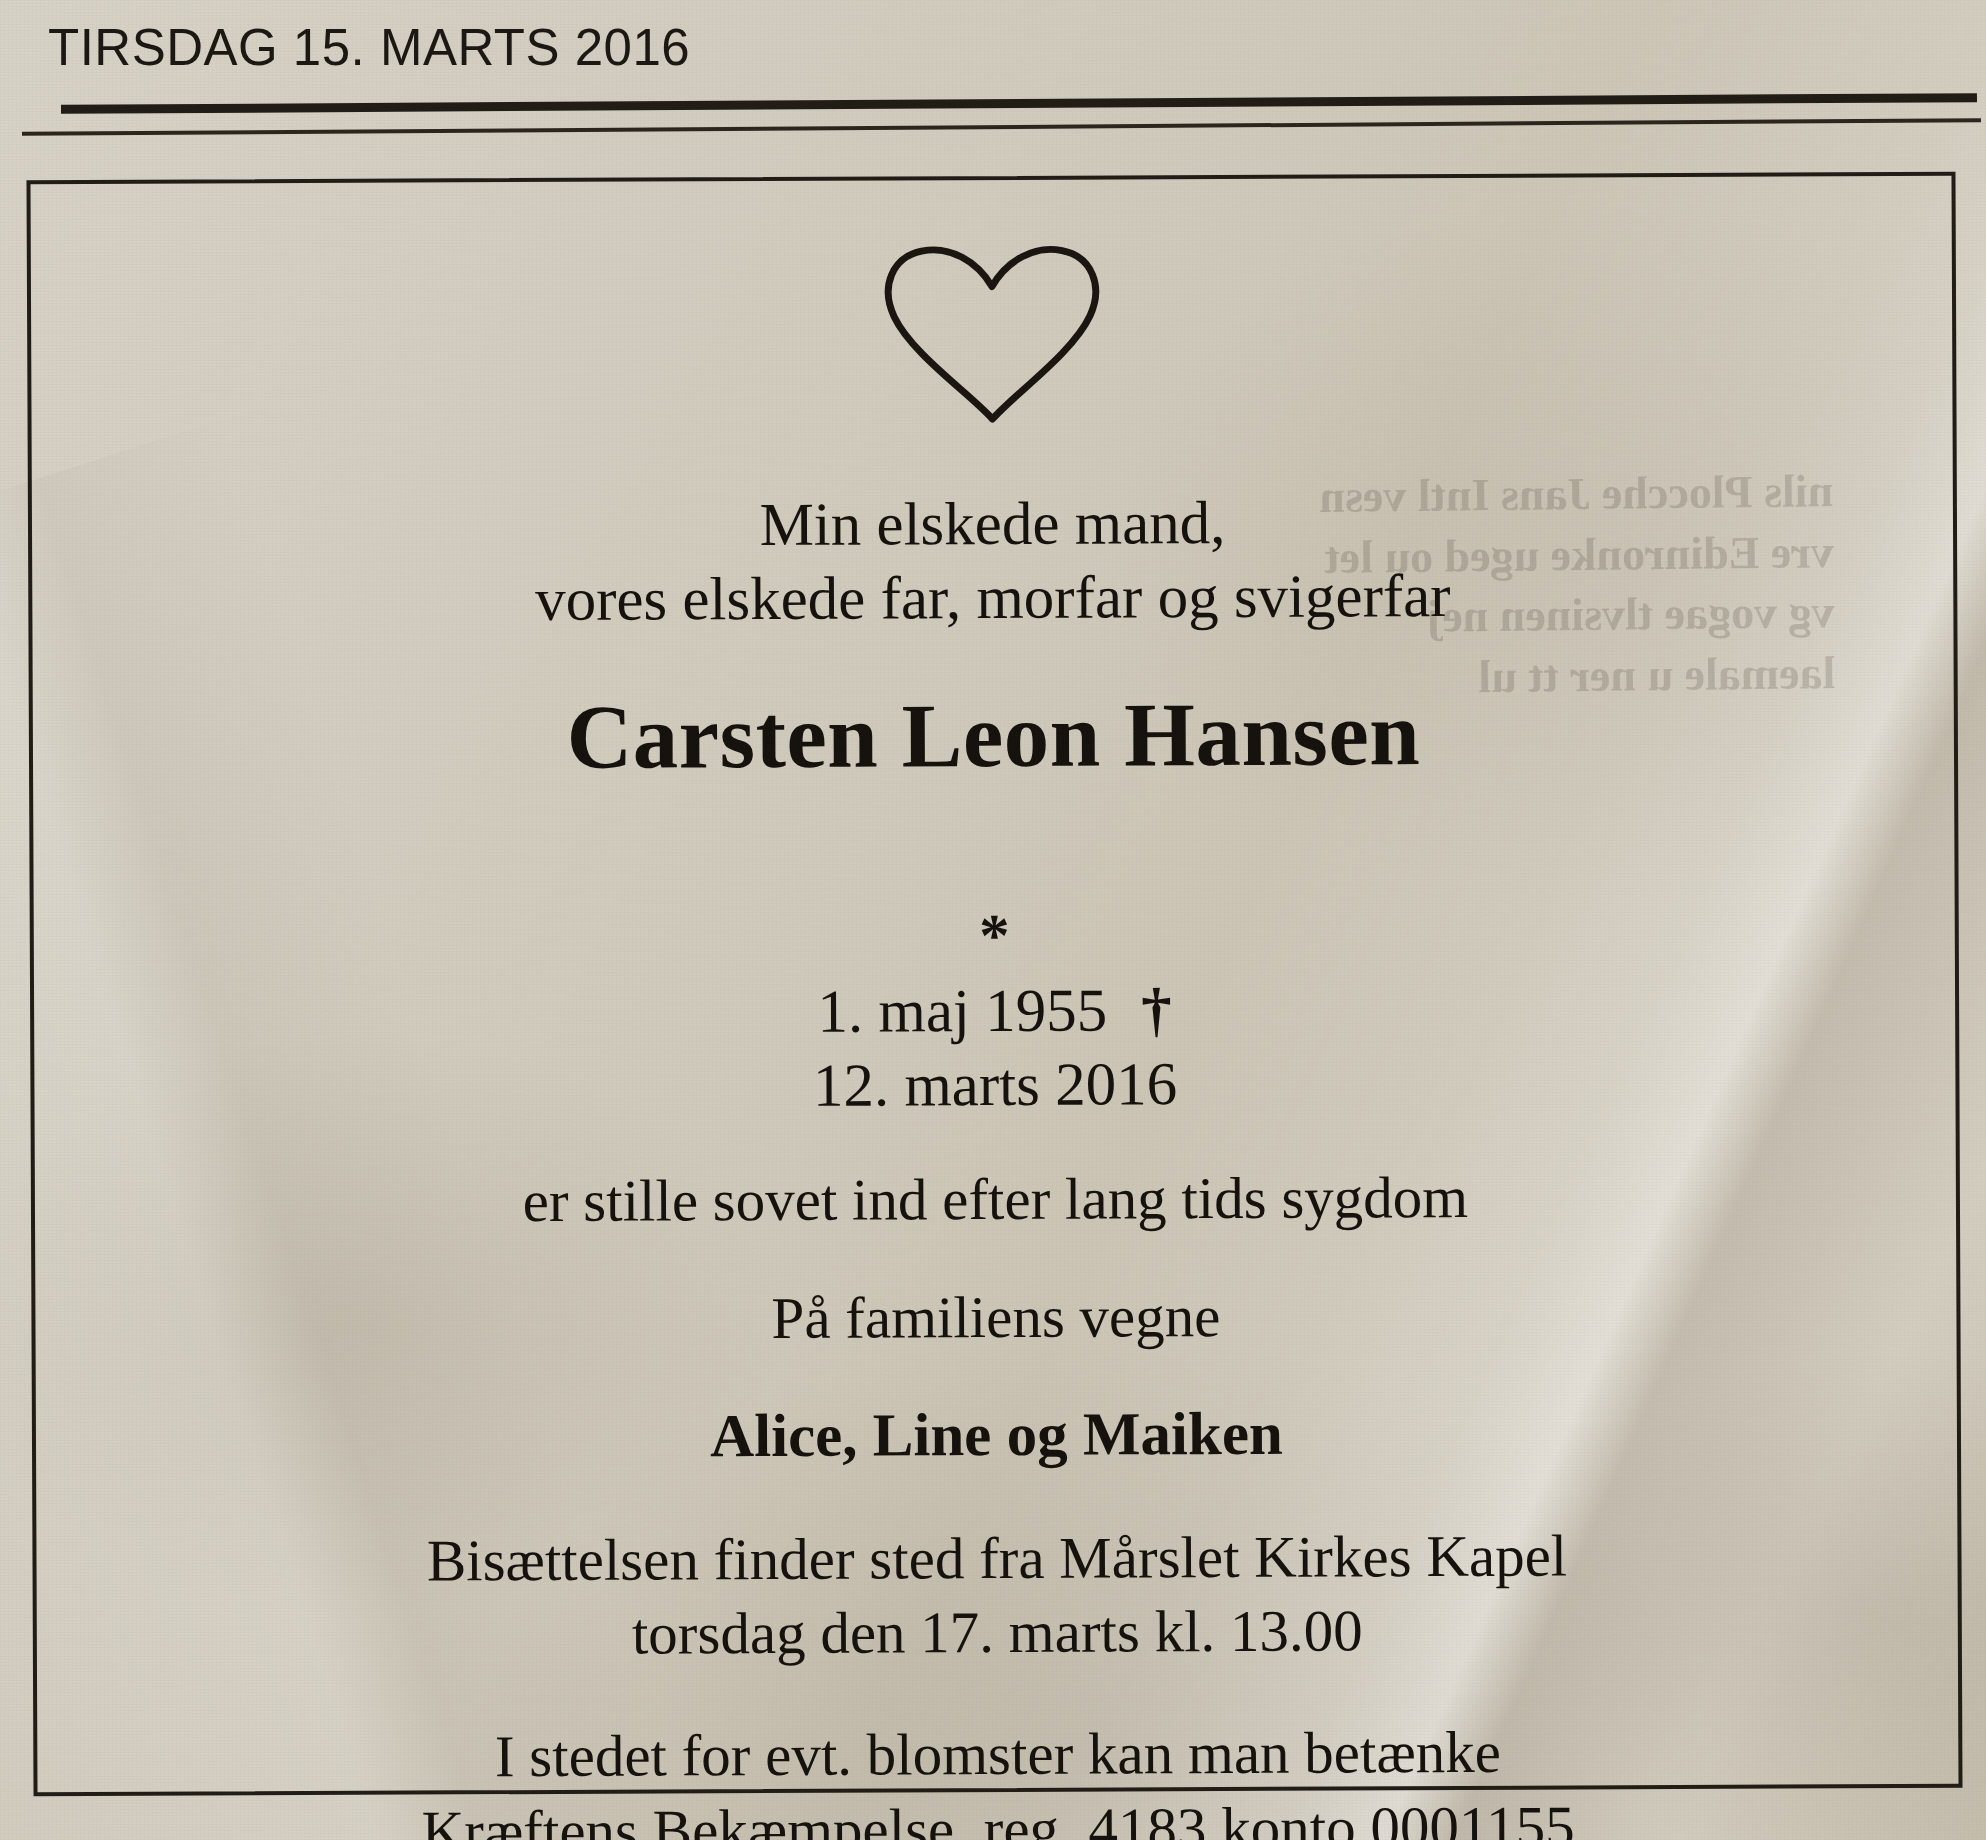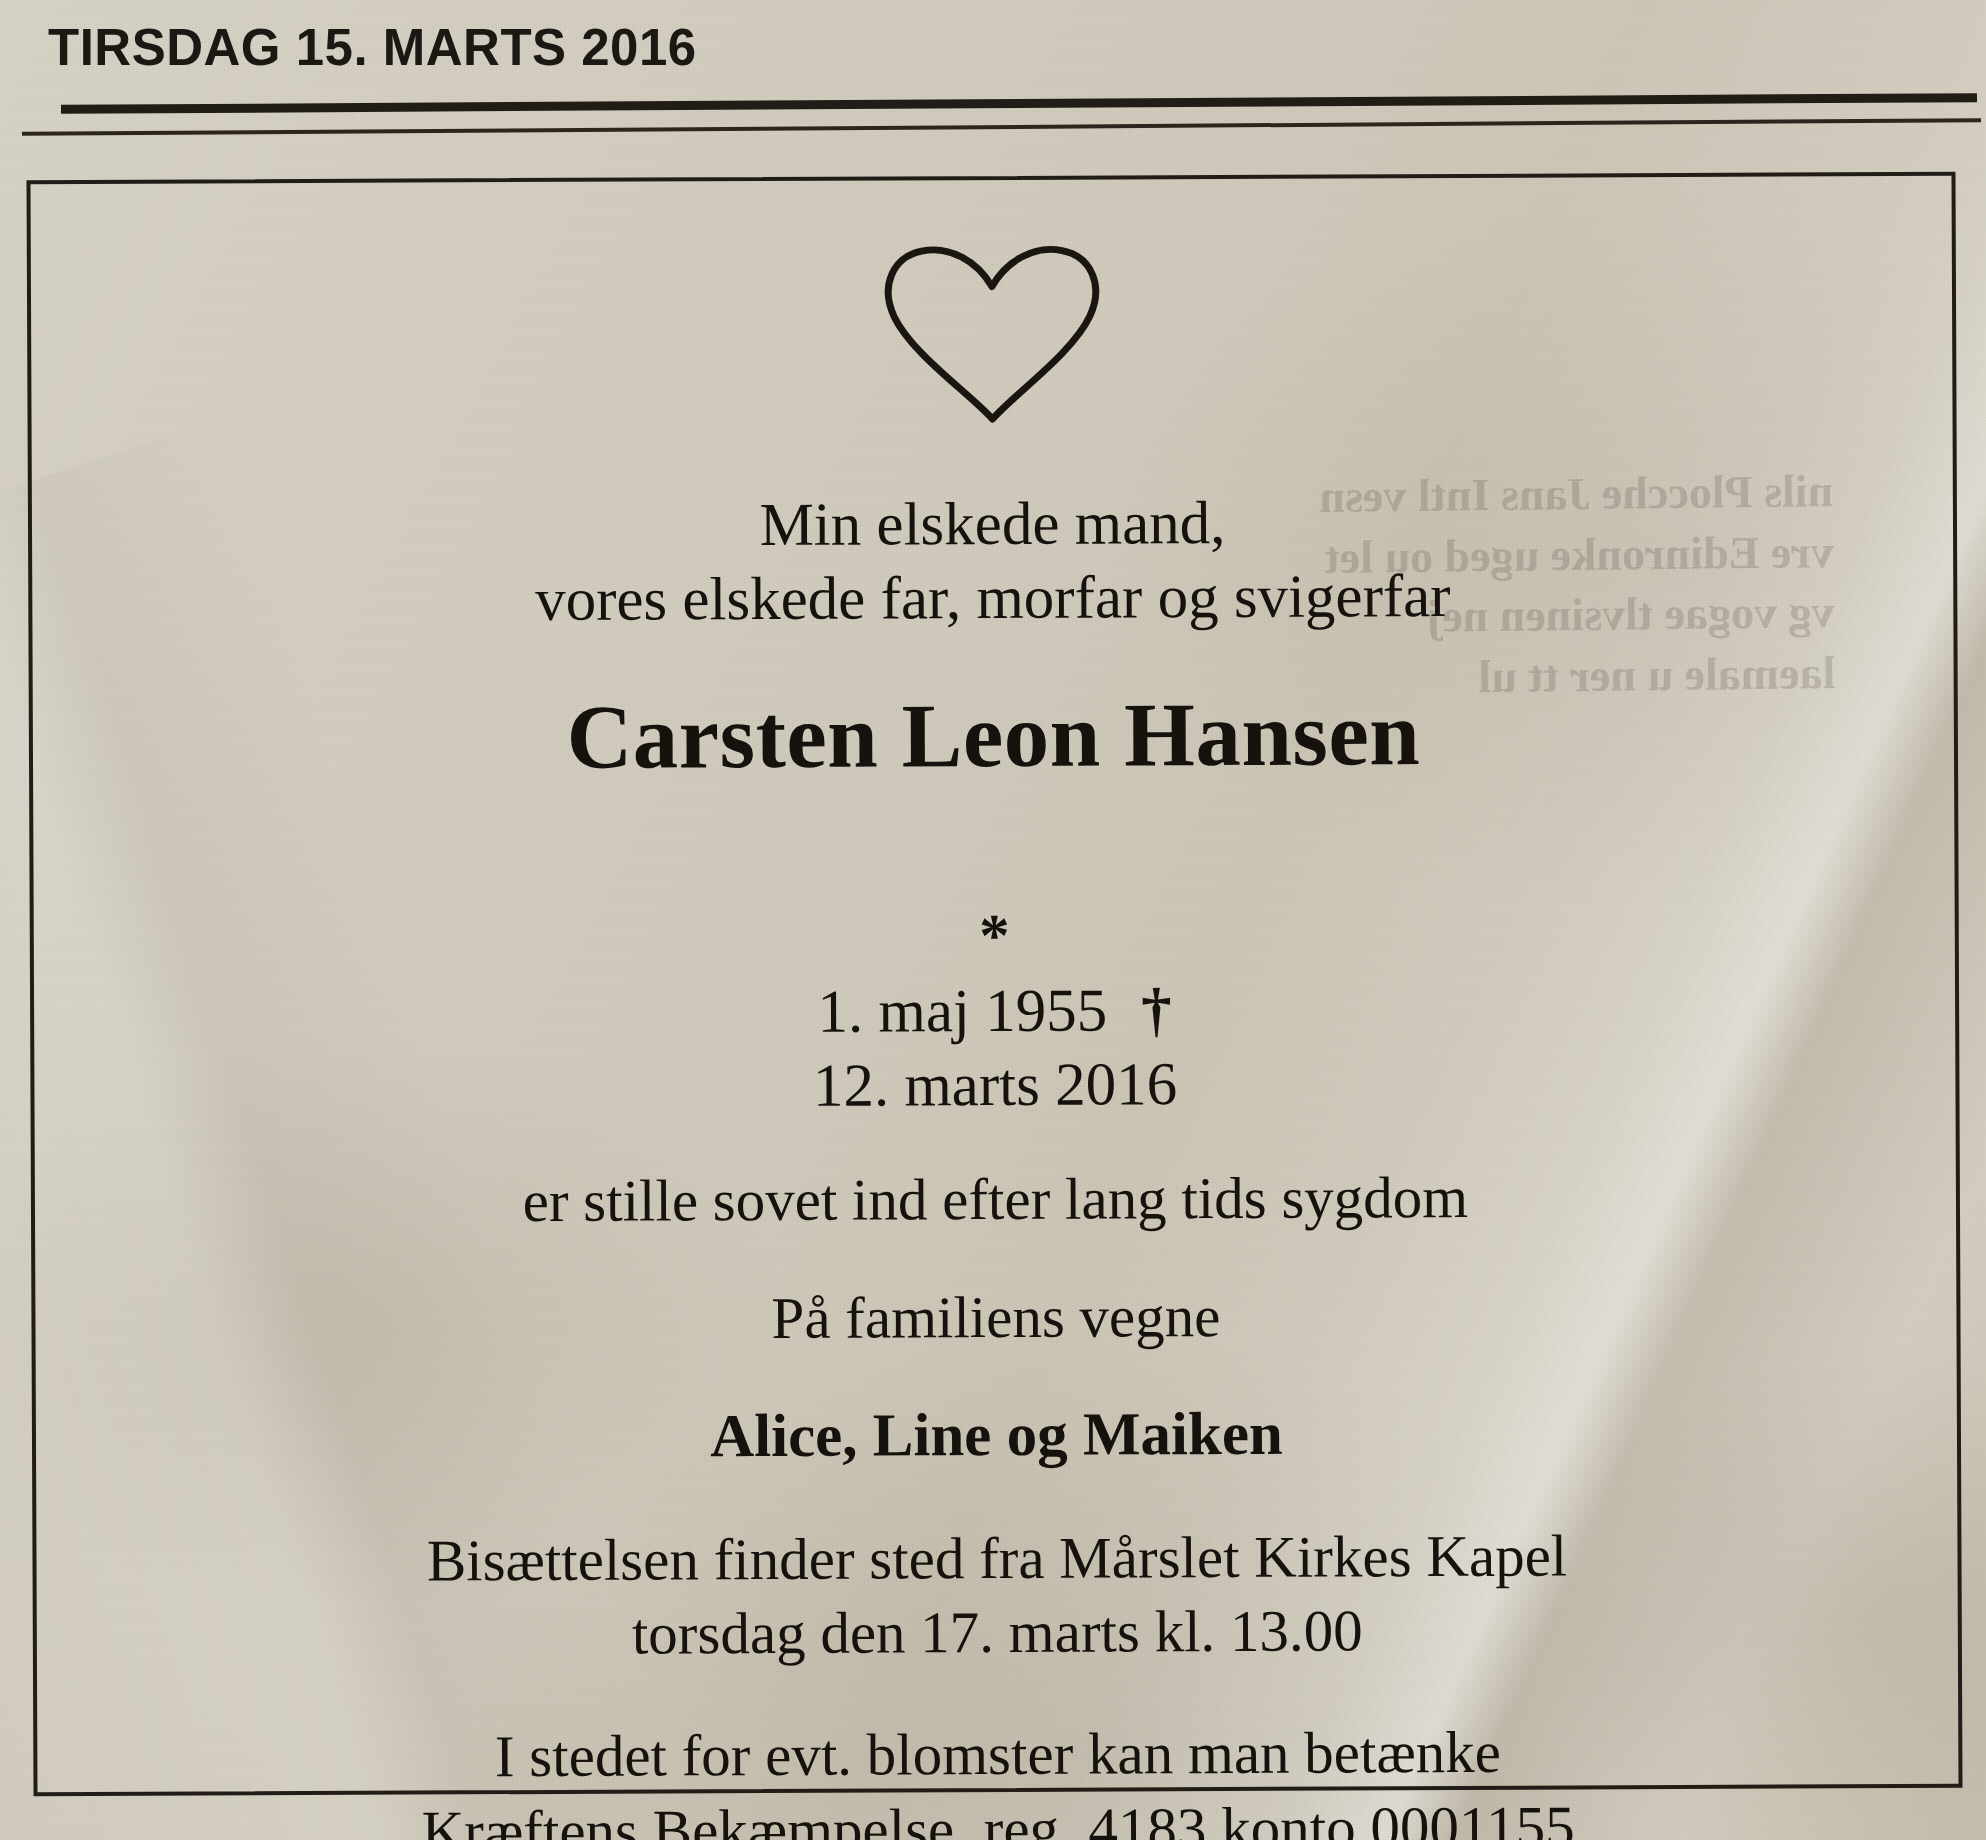--- a/index.html
+++ b/index.html
@@ -69,21 +69,21 @@
         rgba(255,255,255,0) 78%);
     opacity: .6;
   }
 
   
   .masthead {
     position: absolute;
     top: 18px;
     left: 48px;
     font-family: "Liberation Sans", "DejaVu Sans", sans-serif;
-    font-weight: 700;
+    font-weight: 400;
     font-size: 51px;
     letter-spacing: 0.5px;
     color: #1b1712;
     white-space: nowrap;
   }
 
   .rule-thick {
     position: absolute;
     left: 61px;
     right: 10px;

